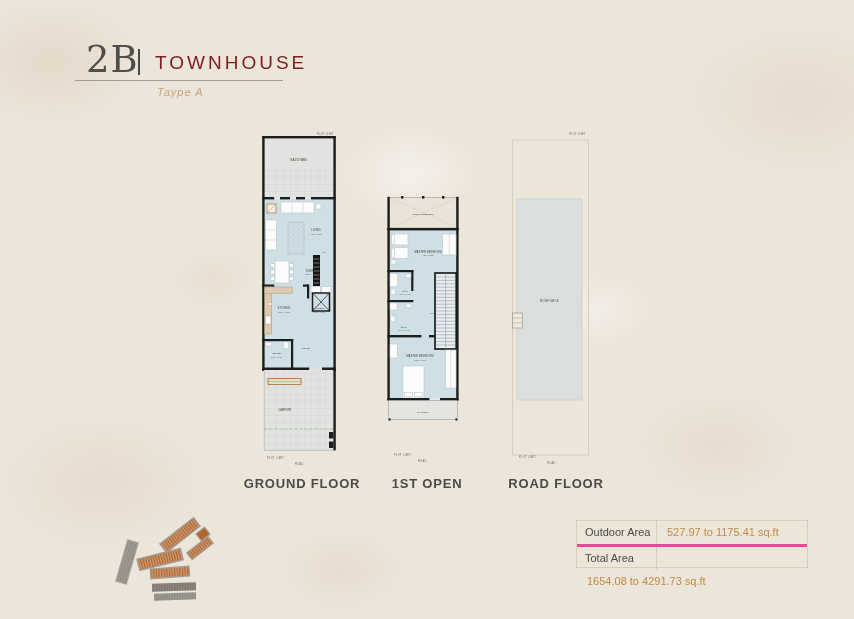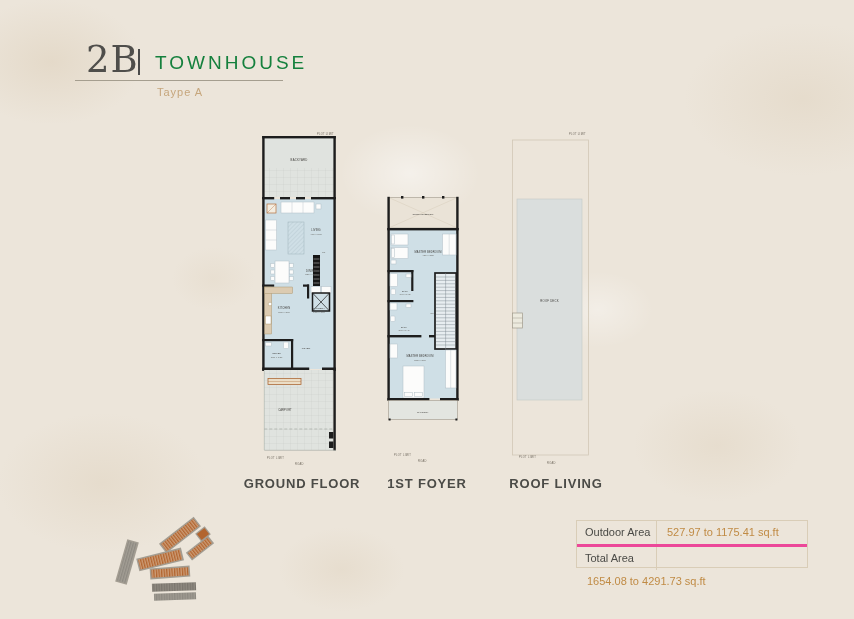--- a/index.html
+++ b/index.html
@@ -16,23 +16,23 @@
       radial-gradient(150px 100px at 12% 78%, rgba(197,172,134,.16), transparent 70%),
       radial-gradient(90px 60px at 40% 92%, rgba(197,172,134,.14), transparent 70%),
       radial-gradient(100px 70px at 48% 28%, rgba(255,255,255,.45), transparent 70%),
       radial-gradient(80px 55px at 70% 50%, rgba(255,255,255,.35), transparent 70%),
       radial-gradient(60px 45px at 25% 45%, rgba(197,172,134,.10), transparent 70%);
   }
   .abs { position:absolute; }
   
   .unit-code { left:86px; top:38px; font-family:"DejaVu Serif", serif; font-size:37px; color:#4f4e4b; letter-spacing:1px; }
   .hdr-divider { left:138px; top:49px; width:2px; height:26px; background:#4a4a4a; }
-  .hdr-title { left:155px; top:52px; font-size:19px; letter-spacing:3px; color:#15803d; }
+  .hdr-title { left:155px; top:52px; font-size:19px; letter-spacing:3px; color:#7f1d1d; }
   .hdr-rule { left:75px; top:80px; width:208px; height:1px; background:#a59e8f; }
-  .hdr-sub { left:157px; top:86px; font-size:11px; letter-spacing:1px; color:#c6a67c; }
+  .hdr-sub { left:157px; top:86px; font-size:11px; letter-spacing:1px; color:#c6a67c;font-style:italic; }
   
   .floor-label { top:476px; width:130px; text-align:center; font-size:13px; font-weight:bold; letter-spacing:.8px; color:#4b4b47; }
   
   svg.plan { position:absolute; overflow:visible; }
   svg text { font-family:"Liberation Sans", sans-serif; fill:#3d3b38; }
   .t28 { font-size:2.8px; letter-spacing:.2px; }
   .t26 { font-size:2.6px; letter-spacing:.15px; }
   .t25 { font-size:2.5px; }
   .t24 { font-size:2.4px; }
   .t23 { font-size:2.3px; fill:#5c5a55; }
@@ -239,22 +239,22 @@
     <g>
       <rect x="7.5" y="185" width="10" height="15" fill="#eceade" stroke="#a09a8c" stroke-width=".7"></rect>
       <line x1="7.5" y1="190" x2="17.5" y2="190" stroke="#a09a8c" stroke-width=".5"></line>
       <line x1="7.5" y1="195" x2="17.5" y2="195" stroke="#a09a8c" stroke-width=".5"></line>
     </g>
     <text class="tp" x="14" y="330">PLOT LIMIT</text>
     <text class="tp" x="42" y="336">ROAD</text>
   </svg>
 
   <div class="abs floor-label" style="left:237px">GROUND FLOOR</div>
-  <div class="abs floor-label" style="left:362px">1ST FOYER</div>
-  <div class="abs floor-label" style="left:491px">ROOF LIVING</div>
+  <div class="abs floor-label" style="left:362px">1ST OPEN</div>
+  <div class="abs floor-label" style="left:491px">ROAD FLOOR</div>
 
   <svg class="plan" style="left:110px;top:507px" width="110" height="95" viewBox="0 0 110 95">
     <defs>
       <pattern id="lstr" width="2.6" height="10" patternUnits="userSpaceOnUse">
         <line x1="1" y1="0" x2="1" y2="10" stroke="rgba(240,232,218,.85)" stroke-width=".7"></line>
       </pattern>
     </defs>
     <g transform="rotate(16 17 55)">
       <rect x="11" y="33" width="12" height="44" fill="#a39d92"></rect>
       <rect x="12.5" y="34.5" width="9" height="41" fill="#8e8a82"></rect>

